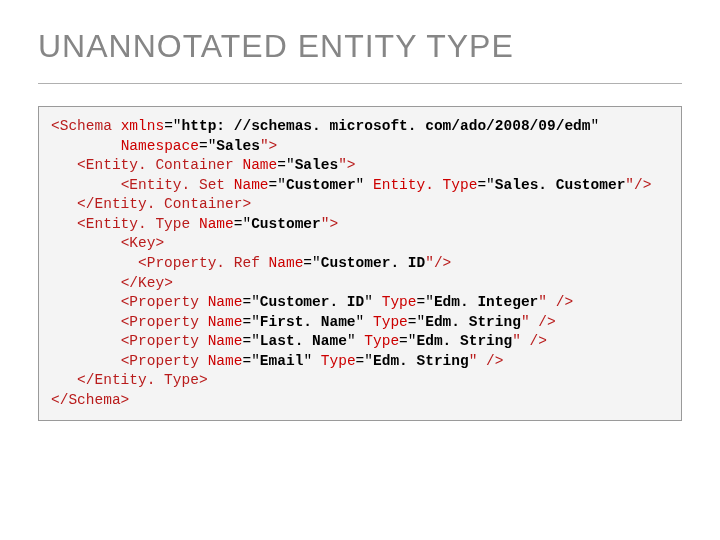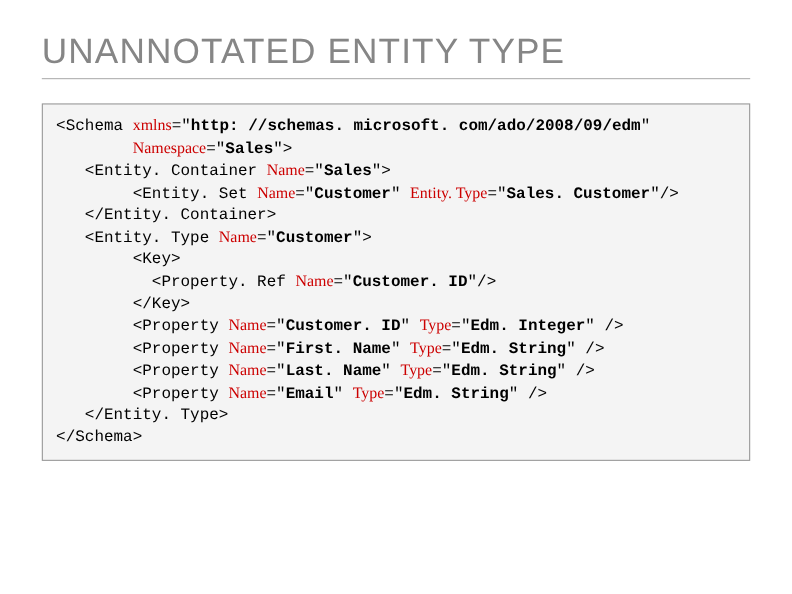--- a/index.html
+++ b/index.html
@@ -12,35 +12,35 @@
   }
   .slide {
     padding: 28px 38px 0 38px;
   }
   .title {
     font-size: 32px;
     font-weight: 400;
     color: #868686;
     letter-spacing: 1px;
     border-bottom: 1px solid #b0b0b0;
-    padding-bottom: 6px;
+    padding-bottom: 18px;
     margin-bottom: 22px;
   }
   .code-box {
     border: 1px solid #9a9a9a;
     background: #f4f4f4;
     padding: 10px 12px;
     font-family: Consolas, "Courier New", monospace;
     font-size: 14.5px;
     line-height: 1.35;
     white-space: pre;
     color: #000;
   }
-  .t  { color: #000000; }   
-  .a  { color: #cc0000; font-family: Liberation Serif, serif; }   
+  .t  { color: #b91c1c; }   
+  .a  { color: #cc0000; }   
   .s  { color: #000; }      
   .v  { color: #000000; font-weight: bold; } 
   .line { display: block; }
 </style>
 </head>
 <body>
 
 <div class="slide">
   <h1 class="title">UNANNOTATED ENTITY TYPE</h1>
 

